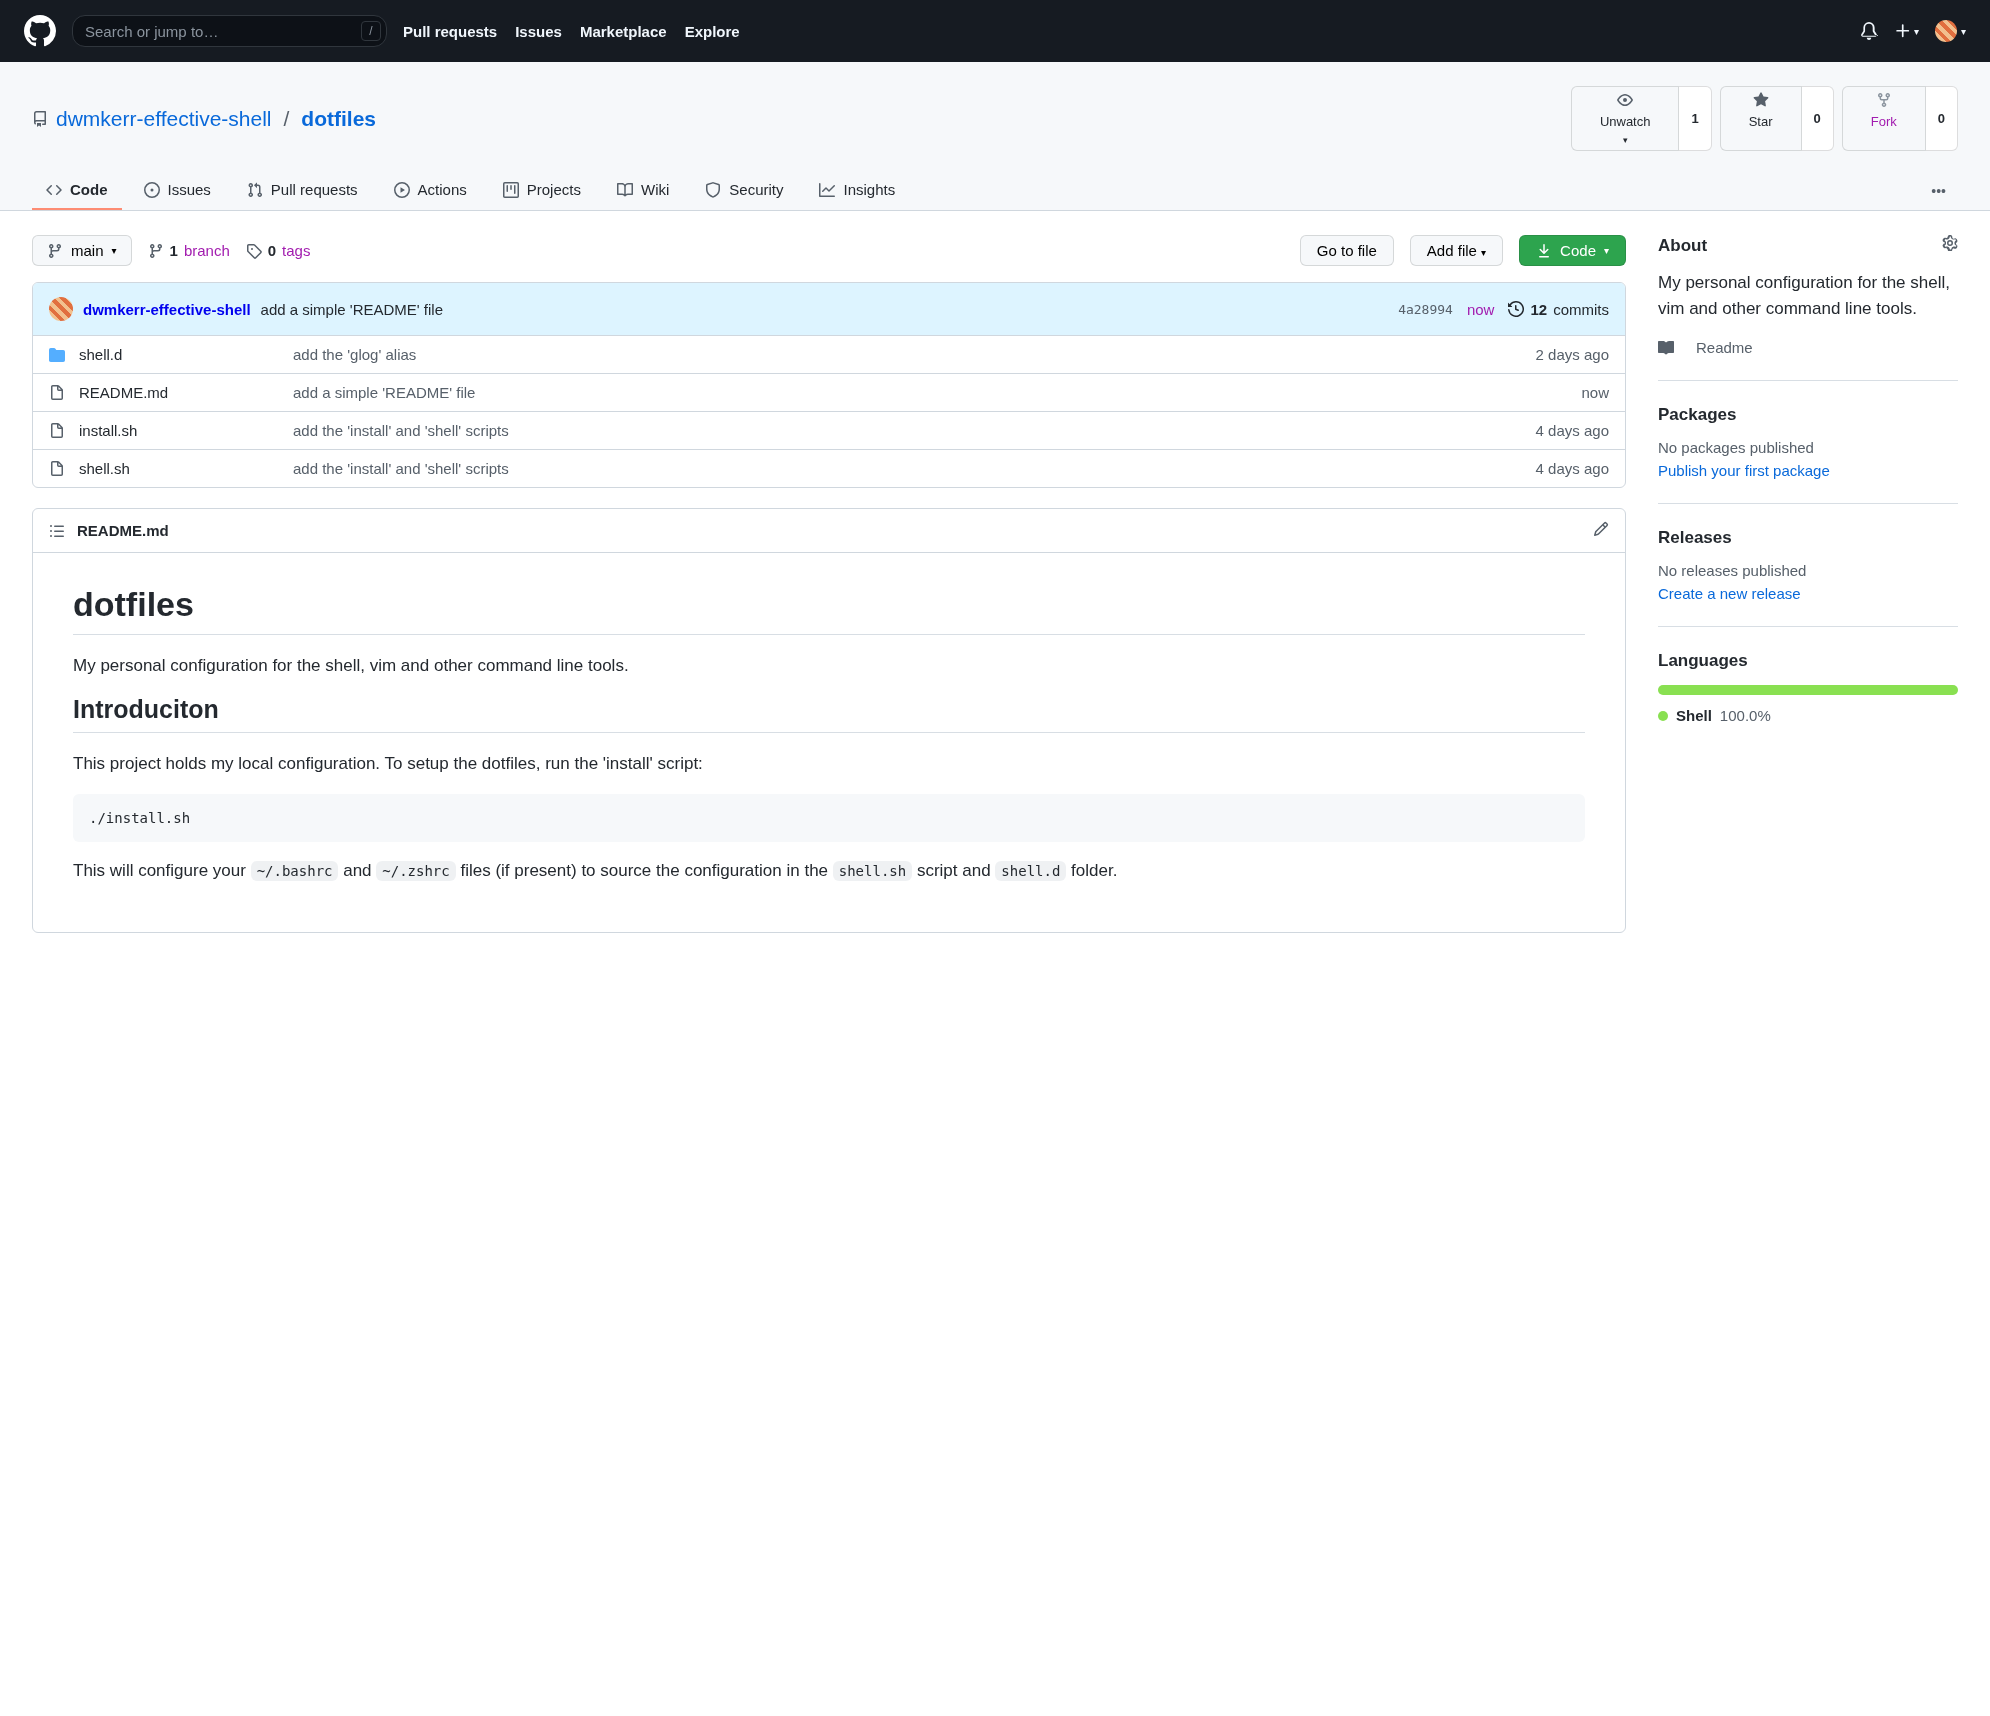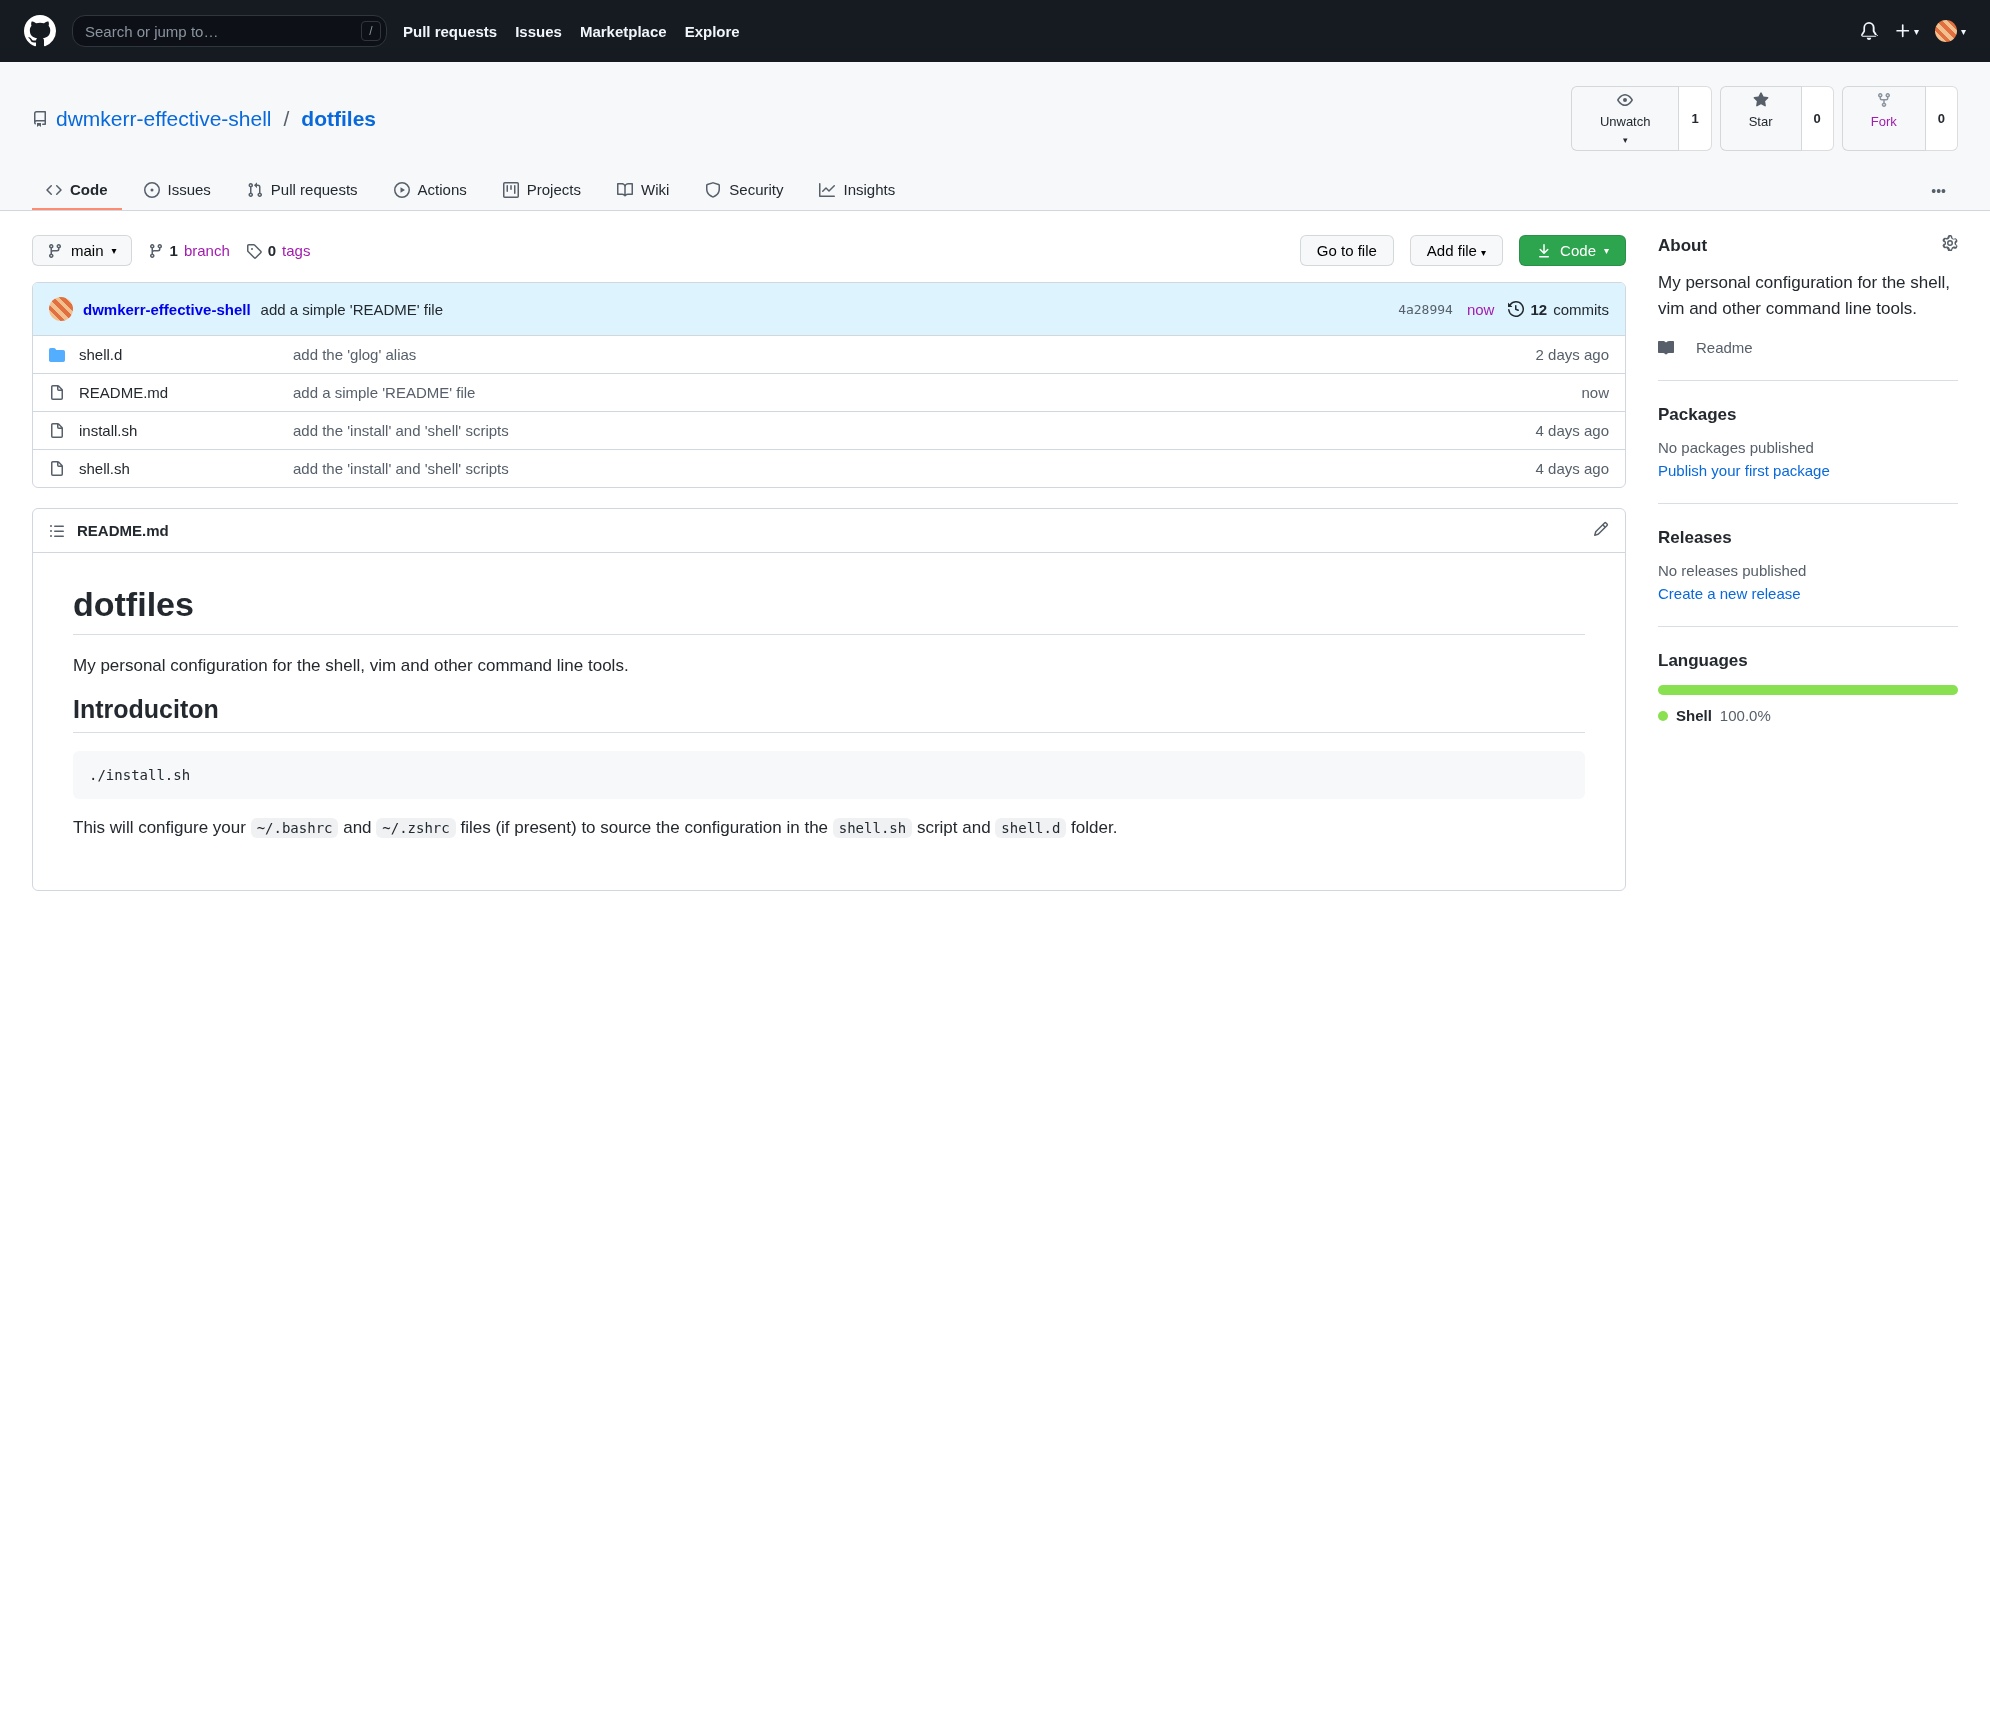--- a/index.html
+++ b/index.html
@@ -334,20 +334,21 @@
         <span class="edit">
           <svg width="16" height="16" viewBox="0 0 16 16" fill="#57606a">
               <path fill-rule="evenodd" d="M11.013 1.427a1.75 1.75 0 012.474 0l1.086 1.086a1.75 1.75 0 010 2.474l-8.61 8.61c-.21.21-.47.364-.756.445l-3.251.93a.75.75 0 01-.927-.928l.929-3.25a1.75 1.75 0 01.445-.758l8.61-8.61zm1.414 1.06a.25.25 0 00-.354 0L10.811 3.75l1.439 1.44 1.263-1.263a.25.25 0 000-.354l-1.086-1.086zM11.189 6.25L9.75 4.81l-6.286 6.287a.25.25 0 00-.064.108l-.558 1.953 1.953-.558a.249.249 0 00.108-.064l6.286-6.286z"></path>
             </svg>
         </span>
       </div>
       <div class="markdown">
         <h1>dotfiles</h1>
         <p>My personal configuration for the shell, vim and other command line tools.</p>
         <h2>Introduciton</h2>
+        <p>This project holds my local configuration. To setup the dotfiles, run the 'install' script:</p>
         <pre>./install.sh</pre>
         <p>
           <span>This will configure your </span><code class="inline">~/.bashrc</code><span> and </span><code class="inline">~/.zshrc</code><span> files (if present) to source the configuration in the </span><code class="inline">shell.sh</code><span> script and </span><code class="inline">shell.d</code><span> folder.</span>
         </p>
       </div>
     </div>
   </div>
 
   <aside class="side-col">
     <div class="side-section">

